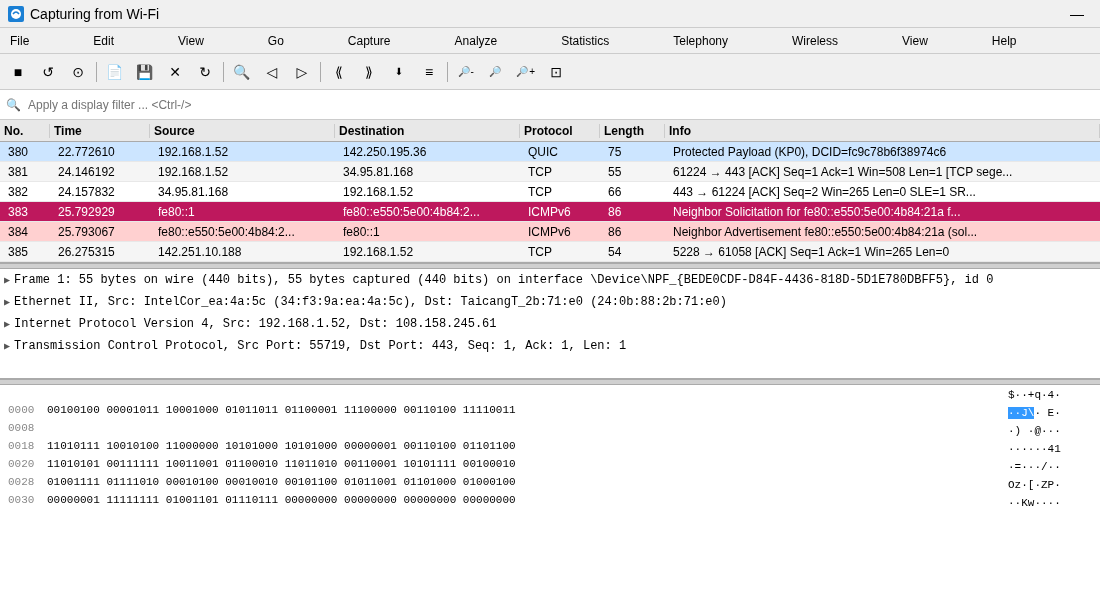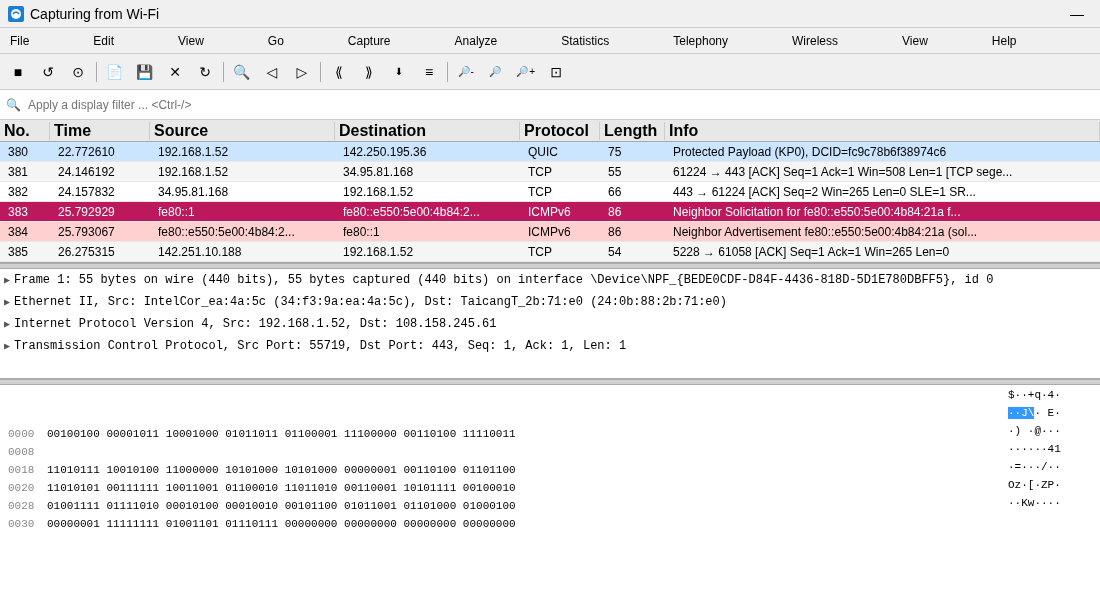--- a/index.html
+++ b/index.html
@@ -75,21 +75,21 @@
     }
 
     
     #packet-list { background: white; border-bottom: 1px solid #aaa; }
     #packet-header {
       display: grid;
       grid-template-columns: 50px 100px 185px 185px 80px 65px 1fr;
       background: #e8e8e8;
       border-bottom: 1px solid #aaa;
       font-weight: bold;
-      font-size: 16px;
+      font-size: 12px;
       height: 22px;
       align-items: center;
     }
     .col-header { padding: 0 4px; border-right: 1px solid #ccc; white-space: nowrap; overflow: hidden; }
 
     .packet-row {
       display: grid;
       grid-template-columns: 50px 100px 185px 185px 80px 65px 1fr;
       height: 20px;
       align-items: center;
@@ -129,21 +129,20 @@
       display: flex;
       background: white;
       font-family: 'Courier New', monospace;
       font-size: 11px;
       flex: 1;
     }
     #hex-left {
       flex: 1;
       padding: 16px 8px;
       overflow: hidden;
-      margin-top: 24px;
     }
     #hex-right {
       width: 100px;
       padding: 4px 8px;
       overflow: hidden;
     }
     .hex-row {
       display: flex;
       align-items: center;
       height: 18px;

